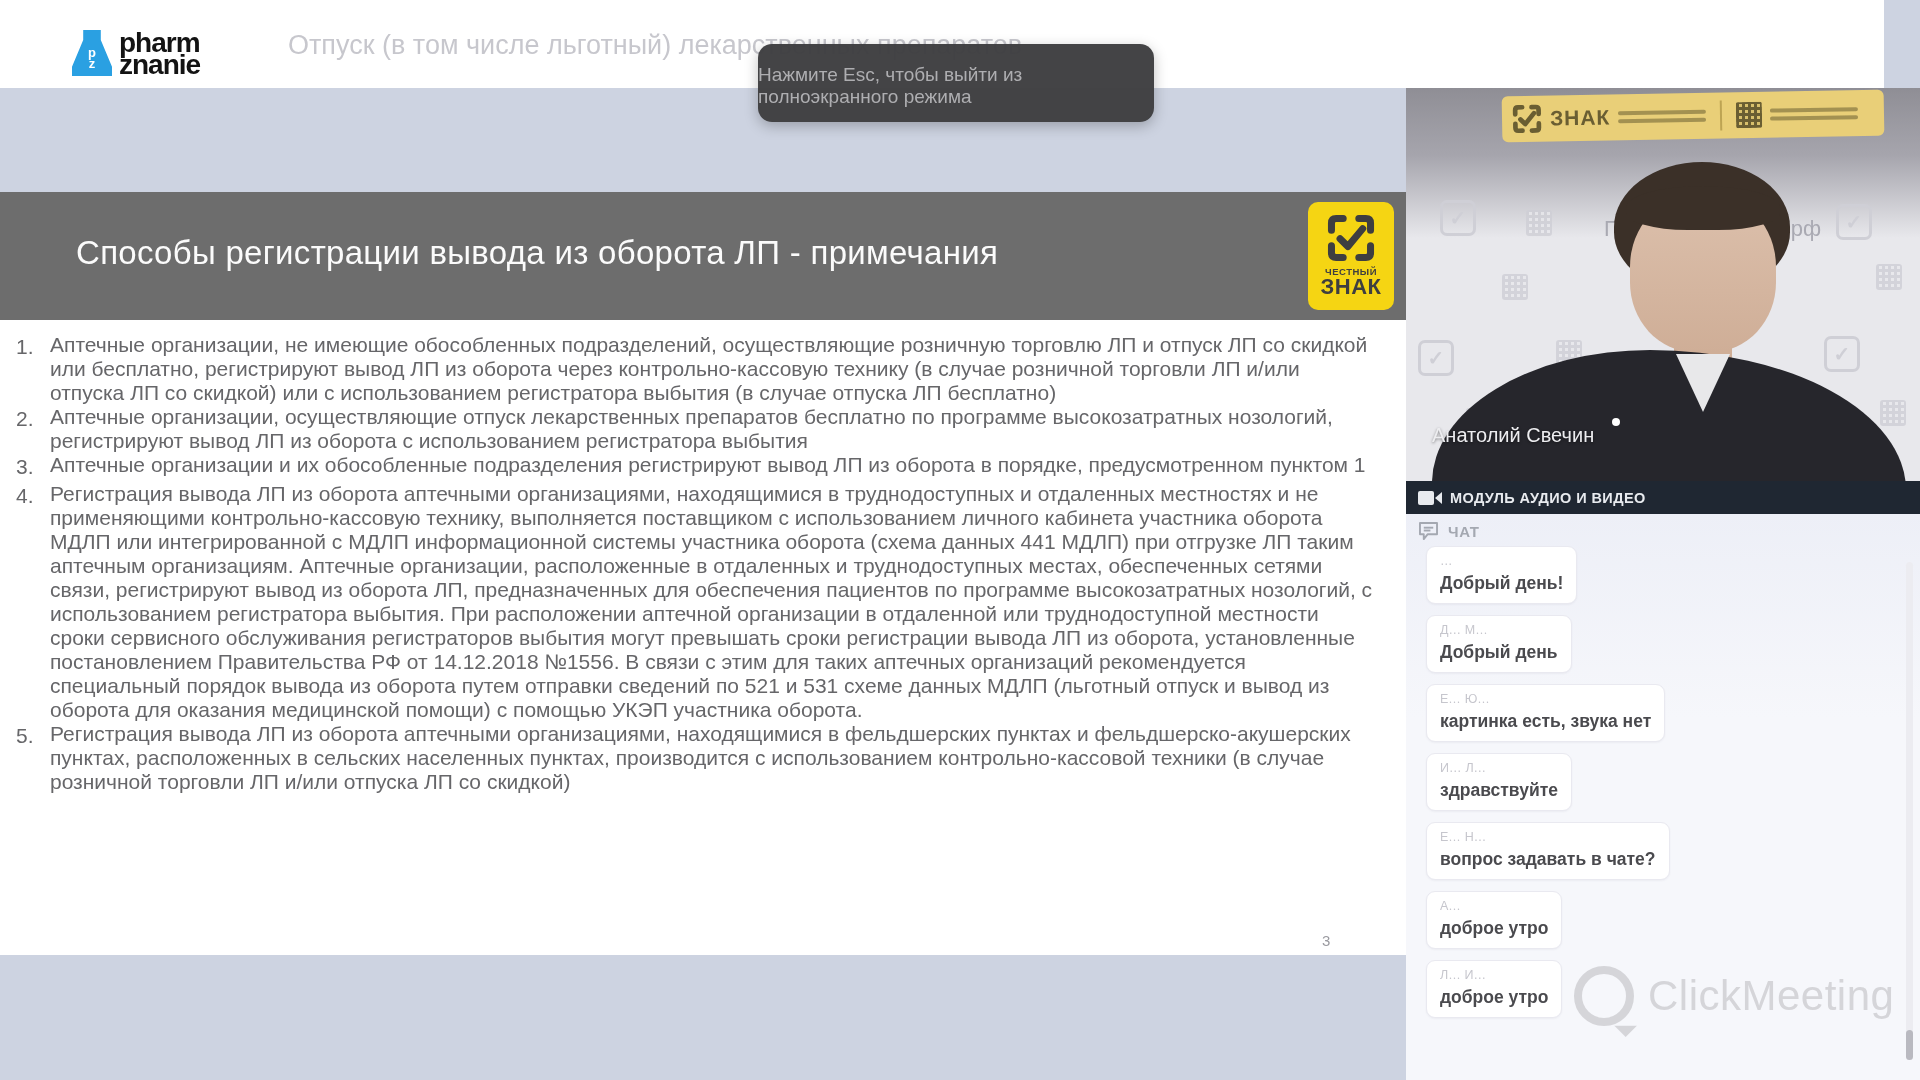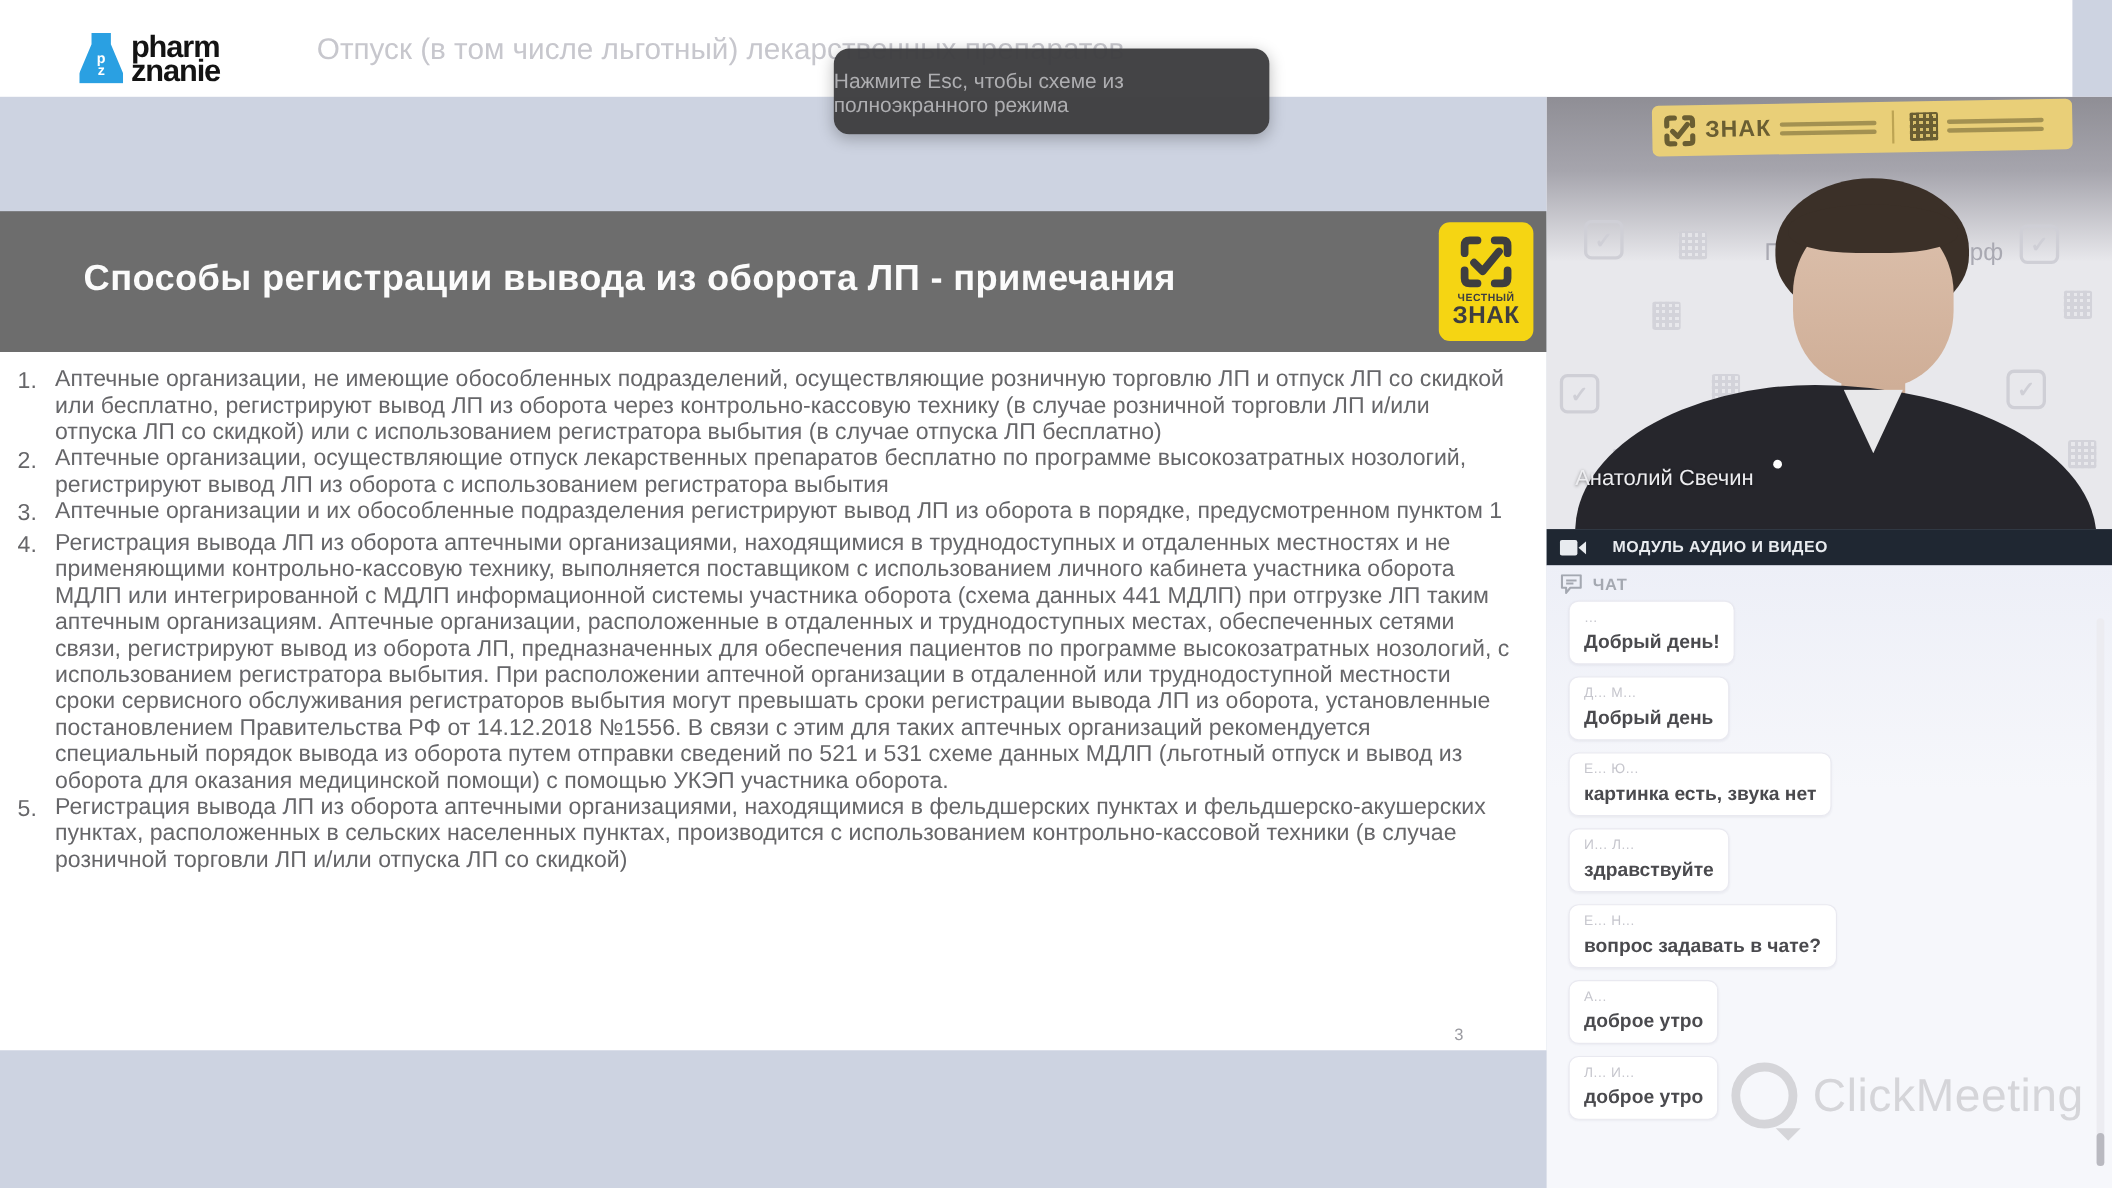--- a/index.html
+++ b/index.html
@@ -20,21 +20,21 @@
   
   .tooltip{position:absolute;left:758px;top:44px;width:396px;height:78px;background:rgba(62,62,64,.97);
            border-radius:14px;z-index:10;display:flex;align-items:center;justify-content:center;
            color:#aeaeb1;font-size:19px;padding-top:6px;box-sizing:border-box;
            box-shadow:0 4px 14px rgba(0,0,0,.25);}
 
   
   .strip-top{position:absolute;left:0;top:88px;width:1406px;height:104px;background:#cdd3e1;}
   .strip-bottom{position:absolute;left:0;top:955px;width:1406px;height:125px;background:#cdd3e1;}
   .slide-header{position:absolute;left:0;top:192px;width:1406px;height:128px;background:#6d6d6d;}
-  .slide-title{position:absolute;left:76px;top:42px;font-size:33px;color:#fbfbfb;letter-spacing:.3px;font-weight:bold;}
+  .slide-title{position:absolute;left:76px;top:42px;font-size:33px;color:#fbfbfb;letter-spacing:.3px;}
   .cz-badge{position:absolute;right:12px;top:10px;width:86px;height:108px;background:#f5d513;
             border-radius:10px;display:flex;flex-direction:column;align-items:center;}
   .cz-badge svg{margin-top:11px;}
   .cz-small{font-size:9.5px;font-weight:bold;color:#3e3e40;letter-spacing:.5px;margin-top:3px;}
   .cz-big{font-size:22px;font-weight:bold;color:#3e3e40;letter-spacing:.5px;line-height:.95;}
 
   .slide-body{position:absolute;left:0;top:320px;width:1406px;height:635px;background:#ffffff;}
   .list{padding:13px 26px 0 10px;}
   .item{display:flex;}
   .num{flex:0 0 40px;padding-left:6px;box-sizing:border-box;font-size:21px;color:#666669;line-height:28.5px;}
@@ -74,21 +74,21 @@
   .torso{position:absolute;left:26px;top:262px;width:474px;height:140px;background:#26262c;
          border-radius:46% 54% 0 0/95% 100% 0 0;z-index:5;}
   .shirt{position:absolute;left:270px;top:266px;width:54px;height:58px;background:#e8e8ea;
          clip-path:polygon(0 0,100% 0,50% 100%);z-index:6;}
   .pin{position:absolute;left:206px;top:330px;width:8px;height:8px;background:#fff;border-radius:50%;z-index:7;}
   .speaker-name{position:absolute;left:26px;top:336px;font-size:20px;color:#ededf0;z-index:8;
                 text-shadow:0 1px 3px rgba(0,0,0,.45);}
 
   
   .av-bar{position:absolute;left:0;top:393px;width:515px;height:33px;background:#1f2732;
-          display:flex;align-items:center;gap:24px;padding-left:12px;box-sizing:border-box;}
+          display:flex;align-items:center;gap:8px;padding-left:12px;box-sizing:border-box;}
   .av-label{font-size:14.5px;font-weight:bold;color:#e8ebef;letter-spacing:.4px;}
 
   
   .chat{position:absolute;left:0;top:426px;width:514px;height:566px;overflow:hidden;
         background:linear-gradient(180deg,#edeff7,#f6f7fb 36%);}
   .chat-header{display:flex;align-items:center;gap:9px;padding:8px 0 0 12px;text-align:center;}
   .chat-label{font-size:15px;font-weight:bold;color:#a4a8b1;letter-spacing:.6px;}
   .messages{position:absolute;left:20px;top:32px;width:310px;}
   .bubble{background:#fff;border:1px solid #e9e9f0;border-radius:9px;padding:7px 13px 9px;
           margin-bottom:11px;width:max-content;max-width:300px;box-shadow:0 1px 2px rgba(40,40,80,.05);}
@@ -114,21 +114,21 @@
         <span>pz</span>
       </div>
       <div class="brand-text">
         <div>pharm</div>
         <div>znanie</div>
       </div>
     </div>
     <div class="page-title">Отпуск (в том числе льготный) лекарственных препаратов</div>
   </div>
 
-  <div class="tooltip">Нажмите Esc, чтобы схеме из полноэкранного режима</div>
+  <div class="tooltip">Нажмите Esc, чтобы выйти из полноэкранного режима</div>
 
   <div class="strip-top"></div>
 
   <div class="slide-header">
     <div class="slide-title">Способы регистрации вывода из оборота ЛП - примечания</div>
     <div class="cz-badge">
       <svg width="50" height="50" viewBox="0 0 64 64">
         <g fill="none" stroke="#3e3e40" stroke-width="9" stroke-linecap="round" stroke-linejoin="round">
           <path d="M22 7 H13 Q7 7 7 13 V22"></path>
           <path d="M42 7 H51 Q57 7 57 13 V22"></path>

